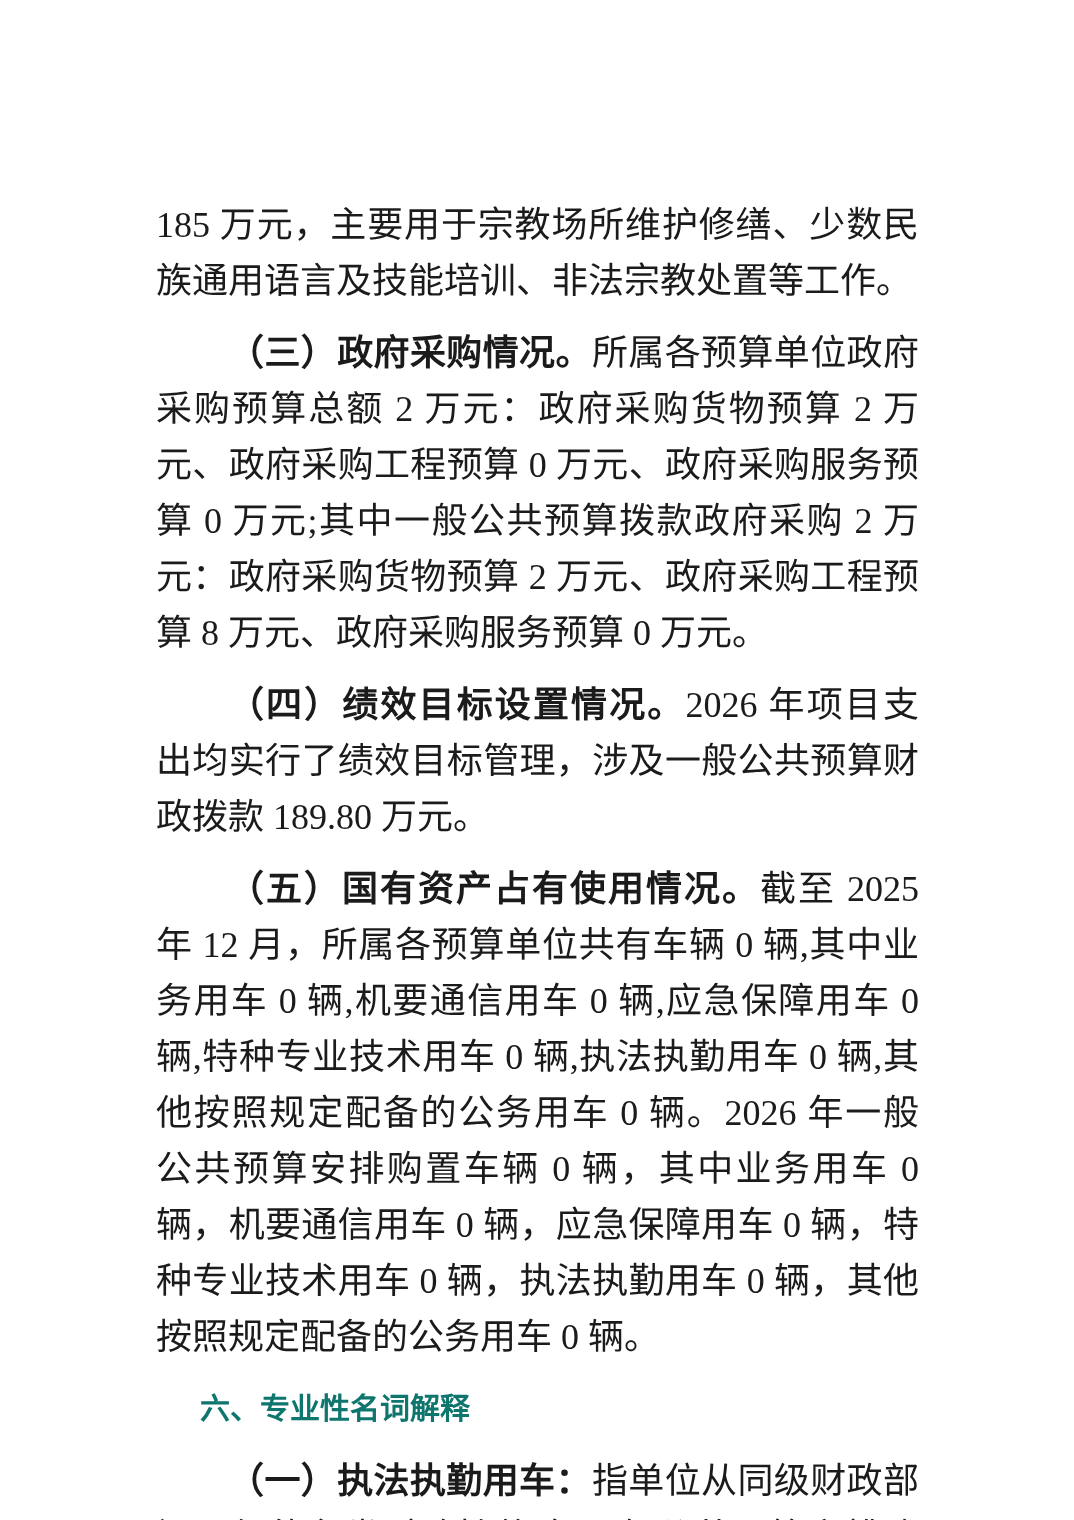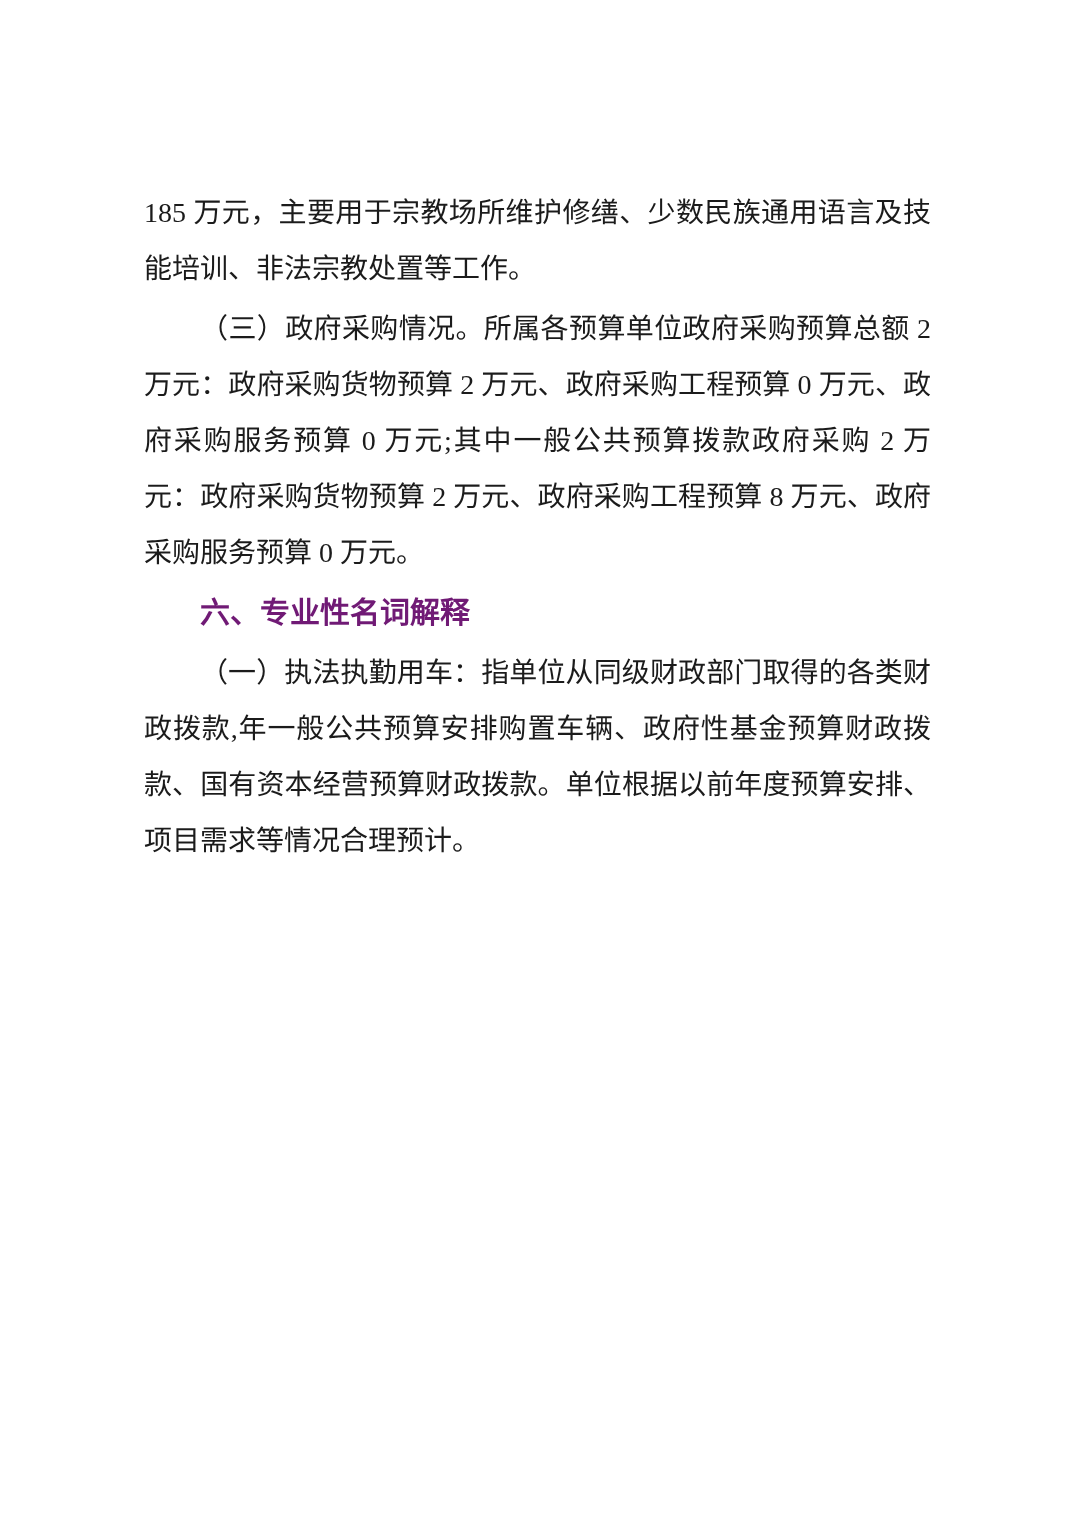--- a/index.html
+++ b/index.html
@@ -13,53 +13,55 @@
     height: 1520px;
     overflow: hidden;
   }
   .page {
     width: 1074px;
     height: 1520px;
     background: #ffffff;
     padding: 181px 139px 0 140px;
   }
   .para {
-    margin: 4px;
+    margin: 16px;
     font-family: "Liberation Serif", "DejaVu Serif", serif;
-    font-size: 28px;
+    font-size: 36px;
     line-height: 56px;
     color: #1b1b1b;
     text-align: justify;
     text-indent: 2em;
     word-break: break-all;
   }
   .para.no-indent {
     text-indent: 0;
   }
   .lead {
-    font-weight: normal;
+    font-weight: bold;
   }
   .heading {
     margin: 0;
     font-family: "Liberation Sans", "DejaVu Sans", sans-serif;
     font-size: 30px;
     line-height: 56px;
     font-weight: bold;
-    color: #701a75;
+    color: #0f766e;
     text-indent: 2em;
   }
 </style>
 </head>
 <body>
 
 <div class="page">
 
   <p class="para no-indent"><span>185 万元，主要用于宗教场所维护修缮、少数民族通用语言及技能培训、非法宗教处置等工作。</span></p>
 
   <p class="para"><strong class="lead">（三）政府采购情况。</strong><span>所属各预算单位政府采购预算总额 2 万元：政府采购货物预算 2 万元、政府采购工程预算 0 万元、政府采购服务预算 0 万元;其中一般公共预算拨款政府采购 2 万元：政府采购货物预算 2 万元、政府采购工程预算 8 万元、政府采购服务预算 0 万元。</span></p>
 
+  <p class="para"><strong class="lead">（四）绩效目标设置情况。</strong><span>2026 年项目支出均实行了绩效目标管理，涉及一般公共预算财政拨款 189.80 万元。</span></p>
 
+  <p class="para"><strong class="lead">（五）国有资产占有使用情况。</strong><span>截至 2025 年 12 月，所属各预算单位共有车辆 0 辆,其中业务用车 0 辆,机要通信用车 0 辆,应急保障用车 0 辆,特种专业技术用车 0 辆,执法执勤用车 0 辆,其他按照规定配备的公务用车 0 辆。2026 年一般公共预算安排购置车辆 0 辆，其中业务用车 0 辆，机要通信用车 0 辆，应急保障用车 0 辆，特种专业技术用车 0 辆，执法执勤用车 0 辆，其他按照规定配备的公务用车 0 辆。</span></p>
 
   <p class="heading">六、专业性名词解释</p>
 
   <p class="para"><strong class="lead">（一）执法执勤用车：</strong><span>指单位从同级财政部门取得的各类财政拨款,年一般公共预算安排购置车辆、政府性基金预算财政拨款、国有资本经营预算财政拨款。单位根据以前年度预算安排、项目需求等情况合理预计。</span></p>
 
 </div>
 
 </body></html>

